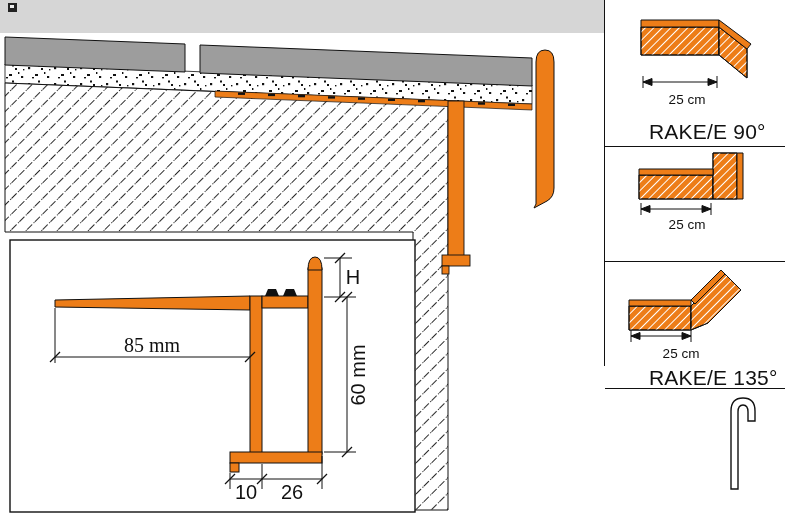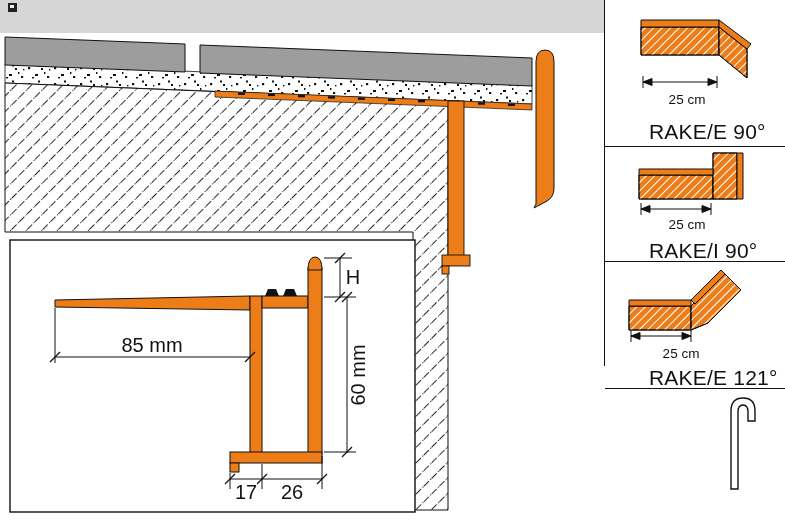--- a/index.html
+++ b/index.html
@@ -113,24 +113,24 @@
         <line x1="230" y1="473" x2="230" y2="489"></line>
         <line x1="262" y1="464" x2="262" y2="489"></line>
         <line x1="322" y1="456" x2="322" y2="489"></line>
         <line x1="230" y1="479" x2="322" y2="479"></line>
         <line x1="225" y1="484" x2="235" y2="474" stroke-width="1.3"></line>
         <line x1="257" y1="484" x2="267" y2="474" stroke-width="1.3"></line>
         <line x1="317" y1="484" x2="327" y2="474" stroke-width="1.3"></line>
       </g>
     </svg>
 
-    <span class="dimtext" style="left:152px; top:345px;">85 mm</span>
+    <span class="dimtext" style="left:152px; top:345px;font-family:Liberation Serif, serif;">85 mm</span>
     <span class="dimtext" style="left:353px; top:277px;">H</span>
     <span class="dimtext rot" style="left:358px; top:375px;">60 mm</span>
-    <span class="dimtext" style="left:246px; top:492px;">17</span>
+    <span class="dimtext" style="left:246px; top:492px;">10</span>
     <span class="dimtext" style="left:292px; top:492px;text-align:center;">26</span>
   </div>
 
   <div class="sidebar">
 
     <div class="panel" style="height:147px;">
       <svg style="left:6px; top:2px;" width="168" height="88" viewBox="0 0 168 88">
         <defs>
           <pattern id="ih1" width="6" height="6" patternUnits="userSpaceOnUse" patternTransform="rotate(45)">
             <line x1="0" y1="0" x2="0" y2="6" stroke="#fff" stroke-width="2"></line>
@@ -164,41 +164,40 @@
         <polygon points="126,2 132,2 132,48 126,48" fill="#ed7d18" stroke="#111"></polygon>
         <g stroke="#111" stroke-width="1">
           <line x1="30" y1="58" x2="100" y2="58"></line>
           <line x1="30" y1="52" x2="30" y2="64"></line>
           <line x1="100" y1="52" x2="100" y2="64"></line>
           <polygon points="30,58 39,54.5 39,61.5" fill="#111"></polygon>
           <polygon points="100,58 91,54.5 91,61.5" fill="#111"></polygon>
         </g>
       </svg>
       <span class="dim25" style="left:82px; top:70px;">25 cm</span>
-      <span class="panel-label" style="top:92px;">RAKE/I 90°</span>
     </div>
 
     <div class="panel" style="height:127px;">
       <svg style="left:6px; top:2px;" width="168" height="80" viewBox="0 0 168 80">
         <polygon points="18,42 80,42 80,66 18,66" fill="#ed7d18" stroke="#111"></polygon>
         <polygon points="18,42 80,42 80,66 18,66" fill="url(#ih1)" stroke="#111"></polygon>
         <polygon points="80,42 113,9 130,26 97,59 80,66" fill="#ed7d18" stroke="#111"></polygon>
         <polygon points="80,42 113,9 130,26 97,59 80,66" fill="url(#ih1)" stroke="#111"></polygon>
         <polygon points="18,36 80,36 80,42 18,42" fill="#ed7d18" stroke="#111"></polygon>
         <polygon points="80,36 110,6 114,10 84,40" fill="#ed7d18" stroke="#111"></polygon>
         <g stroke="#111" stroke-width="1">
           <line x1="20" y1="72" x2="80" y2="72"></line>
           <line x1="20" y1="66" x2="20" y2="78"></line>
           <line x1="80" y1="66" x2="80" y2="78"></line>
           <polygon points="20,72 29,68.5 29,75.5" fill="#111"></polygon>
           <polygon points="80,72 71,68.5 71,75.5" fill="#111"></polygon>
         </g>
       </svg>
       <span class="dim25" style="left:76px; top:84px;">25 cm</span>
-      <span class="panel-label" style="top:104px;">RAKE/E 121°</span>
+      <span class="panel-label" style="top:104px;">RAKE/E 135°</span>
     </div>
 
     <div class="panel" style="height:132px;">
       <svg style="left:112px; top:4px;" width="64" height="100" viewBox="0 0 64 100">
         <path d="M14,96 L14,18 Q14,5 26,5 Q38,5 38,18 L38,28 L31,28 L31,19 Q31,12 26,12 Q21,12 21,19 L21,96 Z" fill="#ffffff" stroke="#111" stroke-width="1.4"></path>
       </svg>
     </div>
 
   </div>
 </div>

